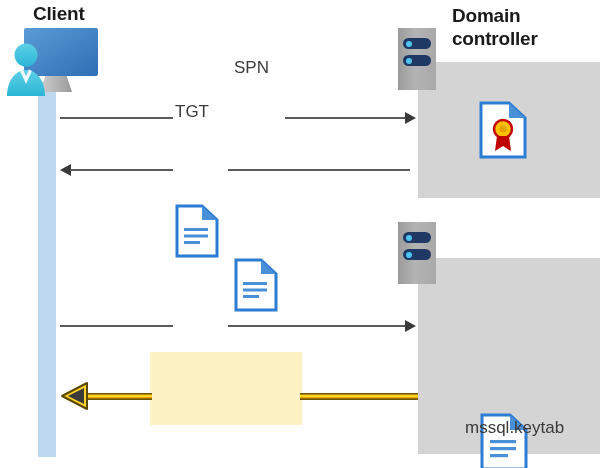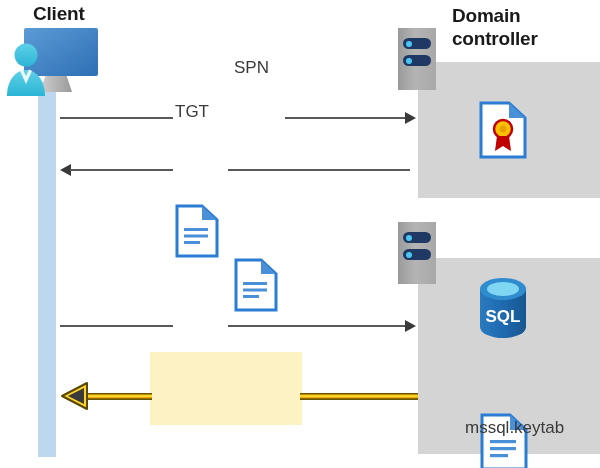--- a/index.html
+++ b/index.html
@@ -125,35 +125,20 @@
   </div>
 
   <div class="abs graybox" style="left:418px;top:258px;width:182px;height:196px;"></div>
 
   <div class="abs tower" style="left:398px;top:222px;width:38px;height:62px;">
     <div class="slot" style="top:10px;"></div>
     <div class="slot" style="top:27px;"></div>
   </div>
 
 
-  <div class="abs" style="left:474px;top:277px;">
-    <svg width="58" height="62" viewBox="0 0 58 62">
-      <defs>
-        <linearGradient id="cyl" x1="0" y1="0" x2="1" y2="0">
-          <stop offset="0" stop-color="#2a7ac0"></stop>
-            <stop offset="0.5" stop-color="#1f6ab0"></stop>
-            <stop offset="1" stop-color="#16568f"></stop>
-        </linearGradient>
-      </defs>
-      <path d="M6 12 H52 V50 A23 11 0 0 1 6 50 Z" fill="url(#cyl)"></path>
-      <ellipse cx="29" cy="12" rx="23" ry="11" fill="#2e8ccf"></ellipse>
-      <ellipse cx="29" cy="12" rx="16" ry="7" fill="#7fd6f2"></ellipse>
-      <text x="29" y="45" font-family="Liberation Sans, sans-serif" font-size="17" font-weight="bold" fill="#ffffff" text-anchor="middle">SQL</text>
-    </svg>
-  </div>
 
   <div class="abs doc" style="left:480px;top:355px;">
     <svg width="48" height="58" viewBox="0 0 48 58">
       <path d="M2 2 H30 L46 17 V56 H2 Z" fill="#ffffff" stroke="#2b7cd3" stroke-width="3"></path>
       <path d="M30 2 L46 17 H30 Z" fill="#4a90d9"></path>
       <rect x="10" y="27" width="26" height="3.2" fill="#4a90d9"></rect>
       <rect x="10" y="34" width="26" height="3.2" fill="#4a90d9"></rect>
       <rect x="10" y="41" width="18" height="3.2" fill="#4a90d9"></rect>
     </svg>
   </div>

